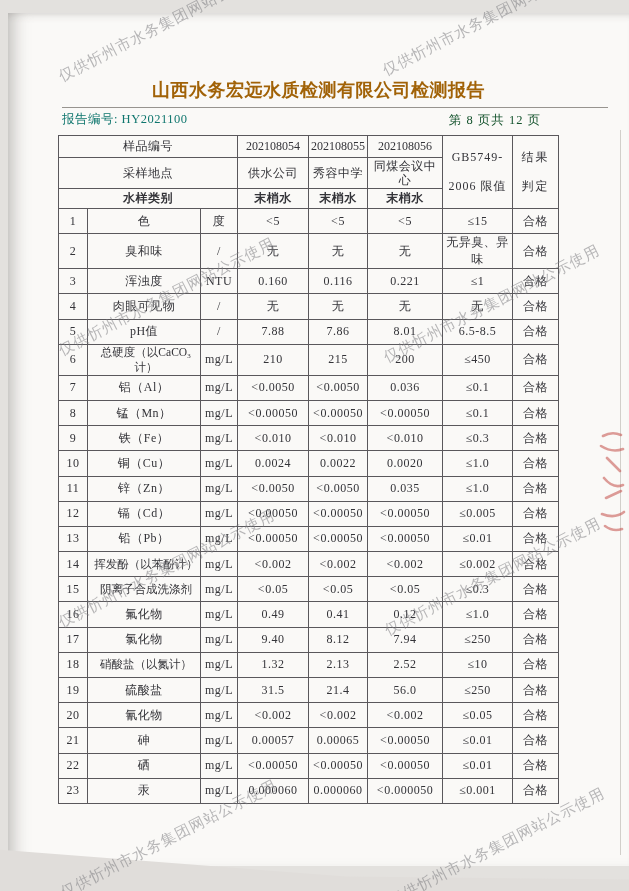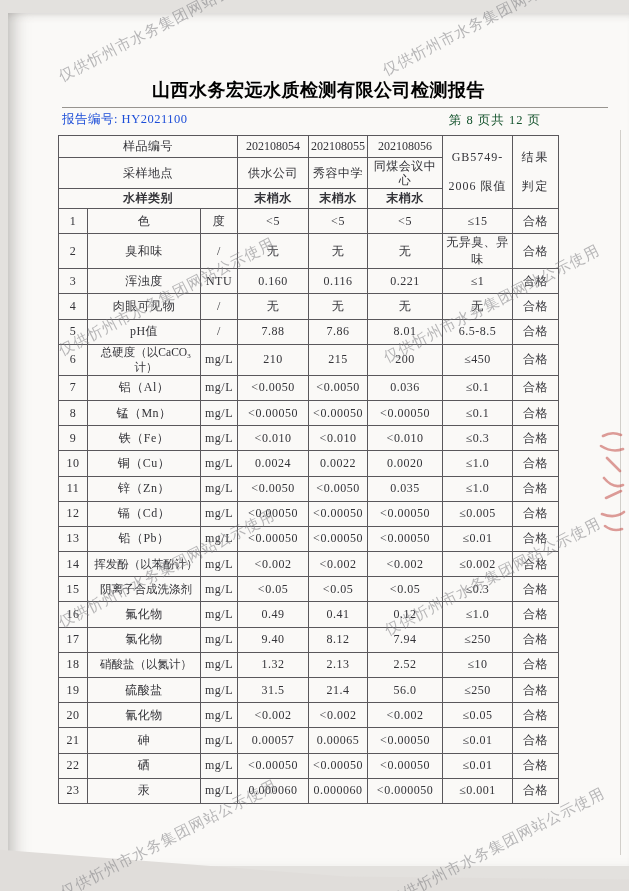--- a/index.html
+++ b/index.html
@@ -20,29 +20,29 @@
     background:#d2cfca;
   }
   .bottom-shade{
     position:absolute;left:0;top:843px;width:629px;height:48px;
     background:#e0ded b;
     background-color:#e0ddda;
     clip-path:polygon(0 14%,55% 70%,100% 76%,100% 100%,0 100%);
   }
   .title{
     position:absolute;left:8px;top:78px;width:621px;height:22px;
-    text-align:center;font-size:18px;font-weight:bold;color:#000000;
+    text-align:center;font-size:18px;font-weight:bold;color:#a16207;
     letter-spacing:.5px;
   }
   .rule{
     position:absolute;left:62px;top:107px;width:546px;height:1px;
     background:#97948f;
   }
   .meta-report-no{
-    position:absolute;left:62px;top:111px;font-size:12.5px;color:#1d4ed8;
+    position:absolute;left:62px;top:111px;font-size:12.5px;color:#0f766e;
     letter-spacing:.5px;
   }
   .meta-page-no{
     position:absolute;right:88px;top:112px;font-size:12.5px;color:#14532d;
     letter-spacing:1px;
   }
   table.report{
     position:absolute;left:58px;top:135px;width:500px;
     border-collapse:collapse;table-layout:fixed;
   }

